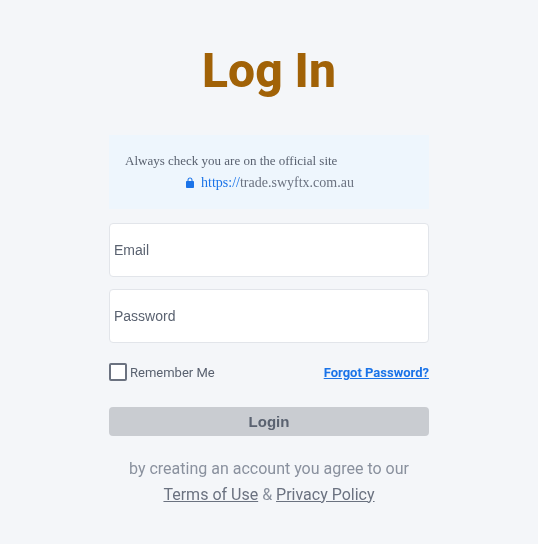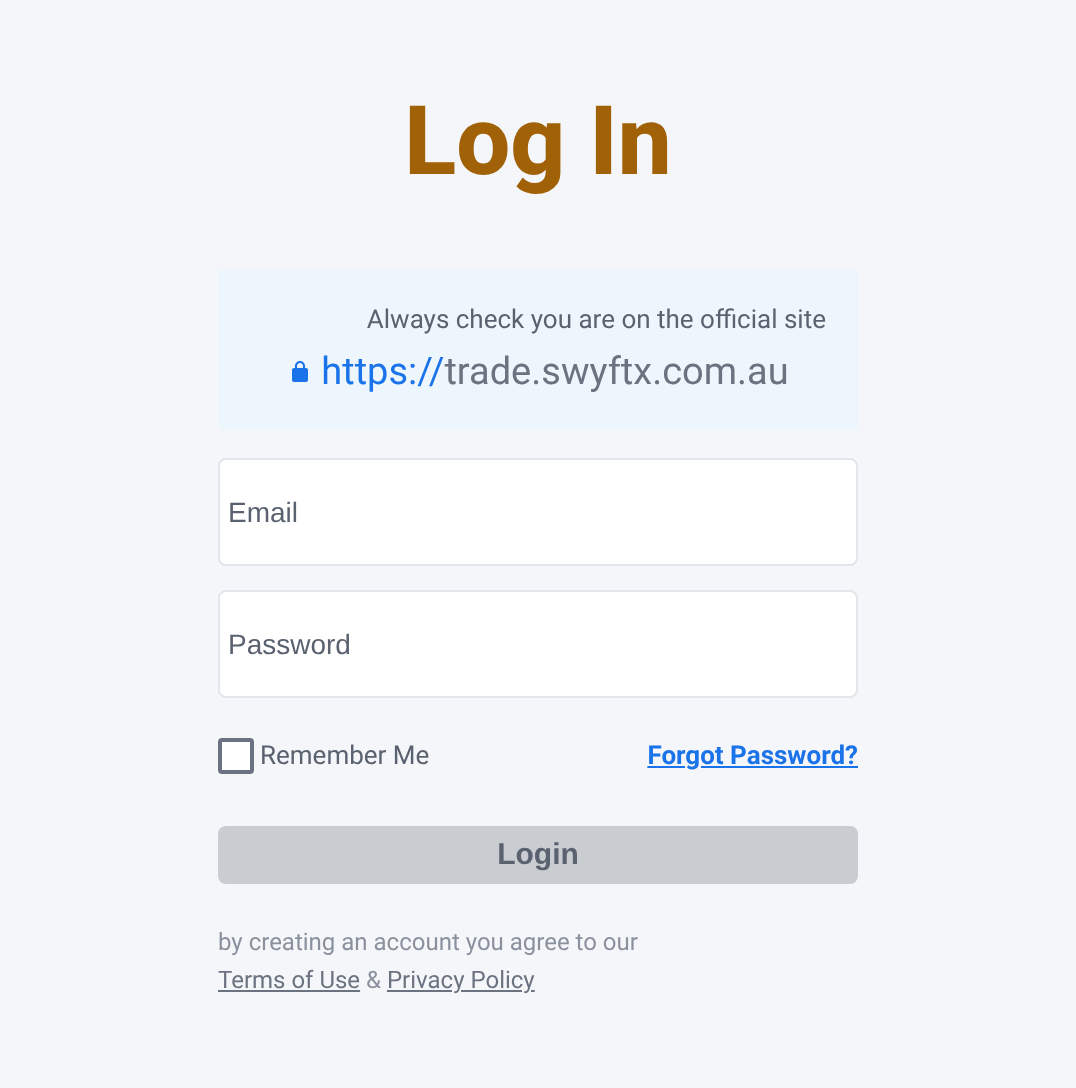--- a/index.html
+++ b/index.html
@@ -20,34 +20,35 @@
       margin-bottom: 36px;
     }
     .container {
       width: 320px;
       display: flex;
       flex-direction: column;
     }
     .security-banner {
       background: #eef6fd;
       padding: 18px 16px;
-      text-align: right;
+      text-align: left;
       margin-bottom: 14px;
+      font-family: Liberation Serif, serif;
     }
     .security-text {
       color: #5a6270;
       font-size: 13px;
       margin-bottom: 6px;
     }
     .url-row {
       display: flex;
       align-items: center;
       justify-content: center;
       gap: 5px;
-      font-size: 19px;
+      font-size: 14px;
     }
     .lock-icon { color: #1a73e8; display: inline-flex; }
     .url-blue { color: #1a73e8; }
     .url-grey { color: #6b7280; }
     .input-field {
       width: 100%;
       background: #ffffff;
       border: 1px solid #e2e5ea;
       border-radius: 4px;
       padding: 18px 4px;
@@ -94,21 +95,22 @@
       border: none;
       border-radius: 4px;
       padding: 6px;
       font-size: 15px;
       font-weight: 600;
       color: #5a6270;
       cursor: pointer;
       margin-bottom: 20px;
     }
     .footer-text {
-      font-size: 12px;
+      text-align: center;
+      font-size: 16px;
       color: #8a919e;
       line-height: 1.6;
     }
     .footer-link {
       color: #6b7280;
       text-decoration: underline;
       cursor: pointer;
     }
   </style>
 </head>

